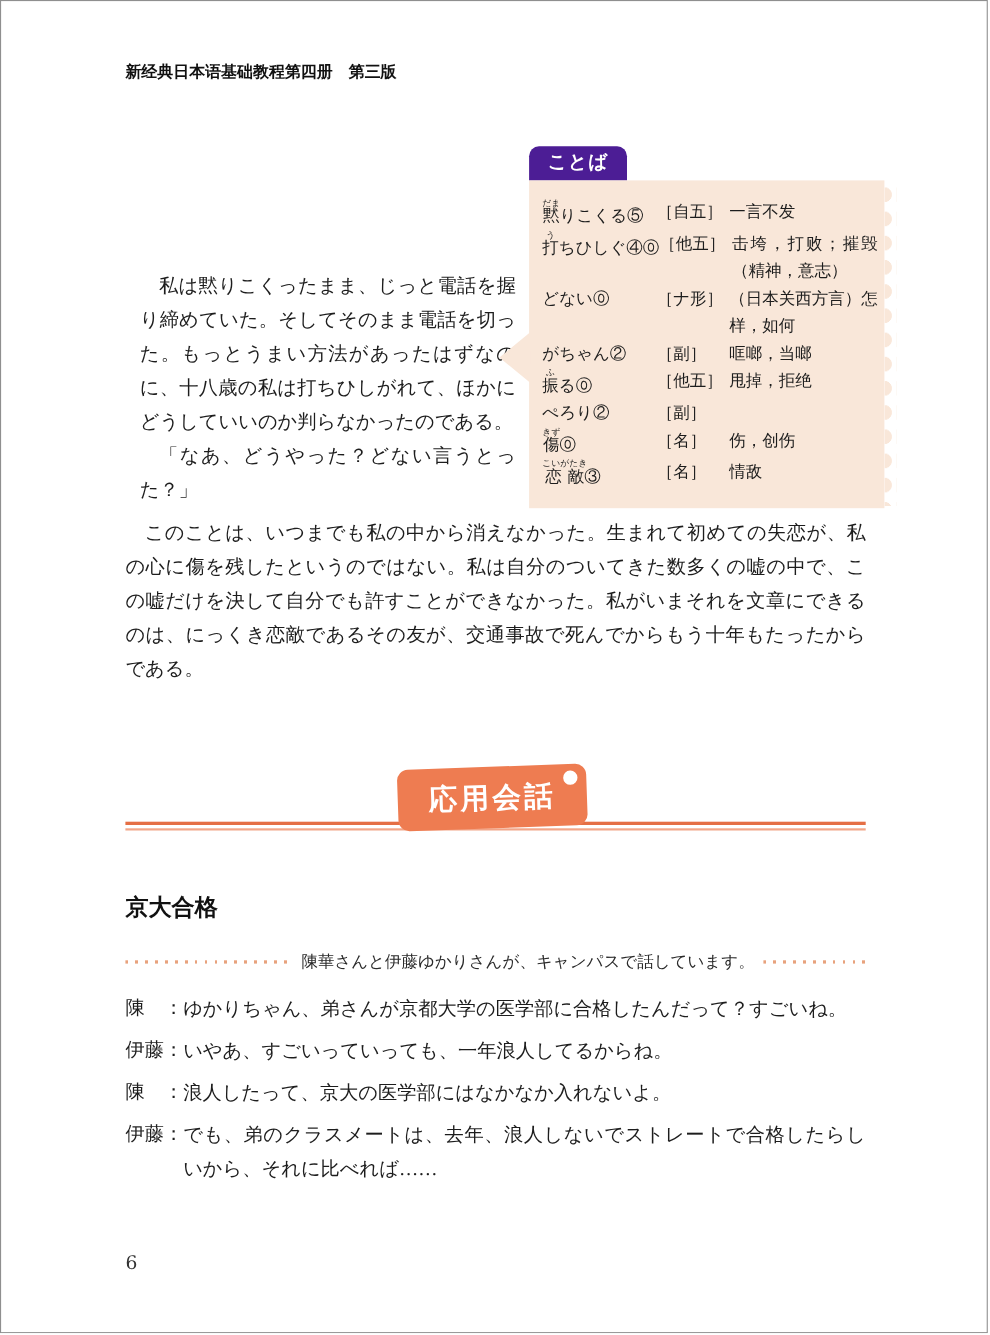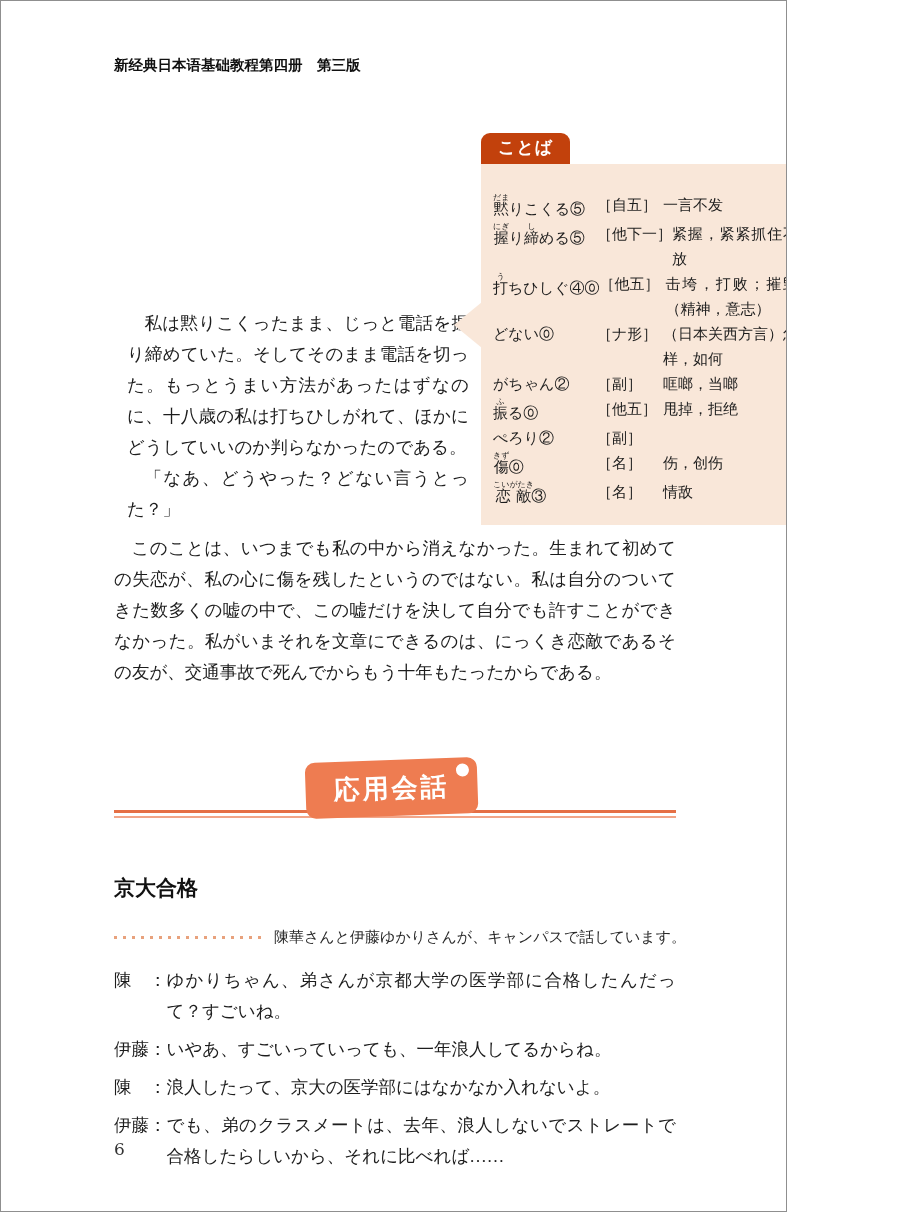--- a/index.html
+++ b/index.html
@@ -1,19 +1,19 @@
 <!DOCTYPE html>
 <html lang="ja"><head>
 <meta charset="utf-8">
 <style>
   * { margin:0; padding:0; box-sizing:border-box; }
   html,body { background:#fff; }
   .page {
     position:relative;
-    width:787px; height:1212px;
+    width:898px; height:1212px;
     border:1px solid #8f8f8f;
     background:#fff;
     overflow:hidden;
     font-family:"DejaVu Serif", serif;
     color:#1d1d1d;
   }
   .book-header {
     margin:55px 110px 0 113px;
     font-family:"Liberation Sans","DejaVu Sans",sans-serif;
     font-weight:bold; font-size:14.5px; color:#111;
@@ -30,21 +30,21 @@
   .vocab-col { margin-left:12px; width:323px; flex:0 0 323px; margin-top:6px; }
   .vocab-tab {
     display:inline-block;
     padding:3px 17px 5px 17px;
     border-radius:9px 9px 0 0;
     color:#fff; font-family:"Liberation Sans","DejaVu Sans",sans-serif;
     font-weight:bold; font-size:17px; letter-spacing:1px;
   }
   .vocab-box {
     position:relative;
-    padding:29px 6px 16px 12px;
+    padding:16px 6px 16px 12px;
   }
   .vocab-box .tail {
     position:absolute; left:-27px; top:138px;
     width:0; height:0;
     border-top:23px solid transparent;
     border-bottom:23px solid transparent;
     border-right:28px solid #f9e7d9;
   }
   .vocab-box .scallop {
     position:absolute; right:-11px; top:2px; bottom:2px; width:11px;
@@ -111,34 +111,29 @@
 
   <div class="content">
 
     <div class="top-row">
       <div class="left-col">
           <p class="para">私は黙りこくったまま、じっと電話を握り締めていた。そしてそのまま電話を切った。もっとうまい方法があったはずなのに、十八歳の私は打ちひしがれて、ほかにどうしていいのか判らなかったのである。</p>
           <p class="para">「なあ、どうやった？どない言うとった？」</p>
         </div>
 
       <div class="vocab-col">
-        <div class="vocab-tab" style="background: #c2410c;">ことば</div>
+        <div class="vocab-tab" style="background: #4c1d95;">ことば</div>
         <div class="vocab-box" style="background: rgb(249, 231, 217);">
           <div class="tail"></div>
           <div class="scallop"></div>
           <div>
               <div class="vocab-row">
                 <span class="v-term"><ruby>黙<rt>だま</rt></ruby>りこくる⑤</span>
                 <span class="v-pos">［自五］</span>
                 <span class="v-meaning">一言不发</span>
-              </div>
-              <div class="vocab-row">
-                <span class="v-term"><ruby>握<rt>にぎ</rt></ruby>り<ruby>締<rt>し</rt></ruby>める⑤</span>
-                <span class="v-pos">［他下一］</span>
-                <span class="v-meaning">紧握，紧紧抓住不放</span>
               </div>
               <div class="vocab-row">
                 <span class="v-term"><ruby>打<rt>う</rt></ruby>ちひしぐ④⓪</span>
                 <span class="v-pos">［他五］</span>
                 <span class="v-meaning">击垮，打败；摧毁（精神，意志）</span>
               </div>
               <div class="vocab-row">
                 <span class="v-term">どない⓪</span>
                 <span class="v-pos">［ナ形］</span>
                 <span class="v-meaning">（日本关西方言）怎样，如何</span>

